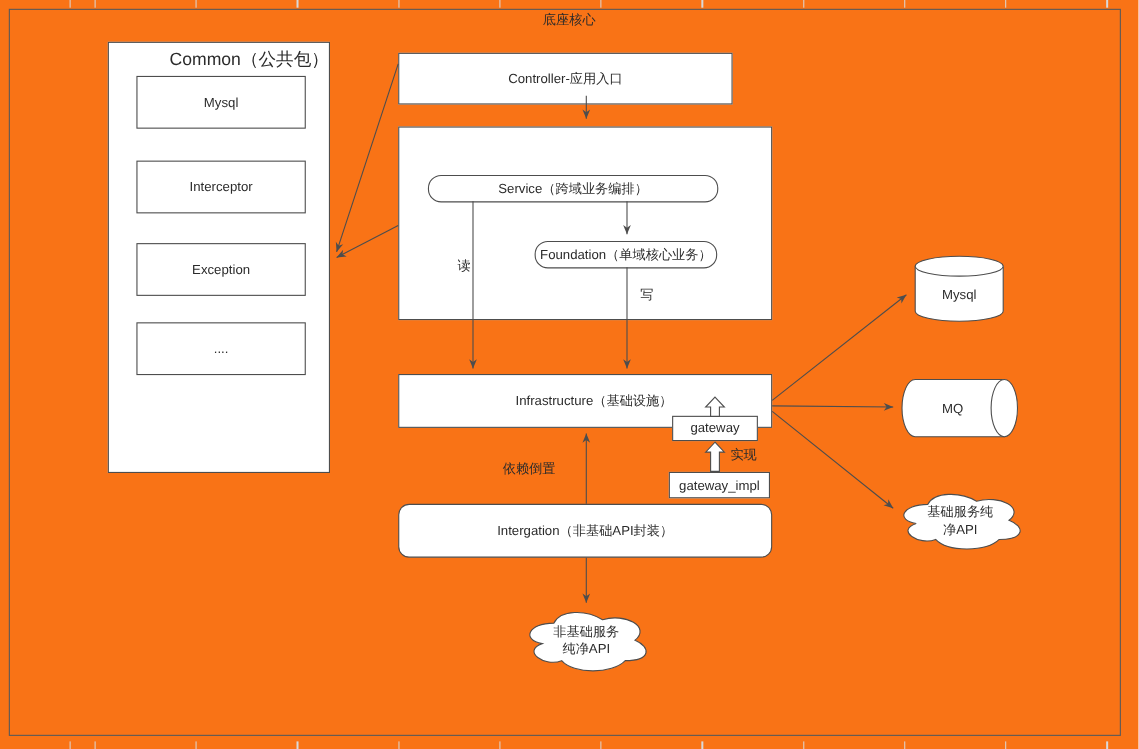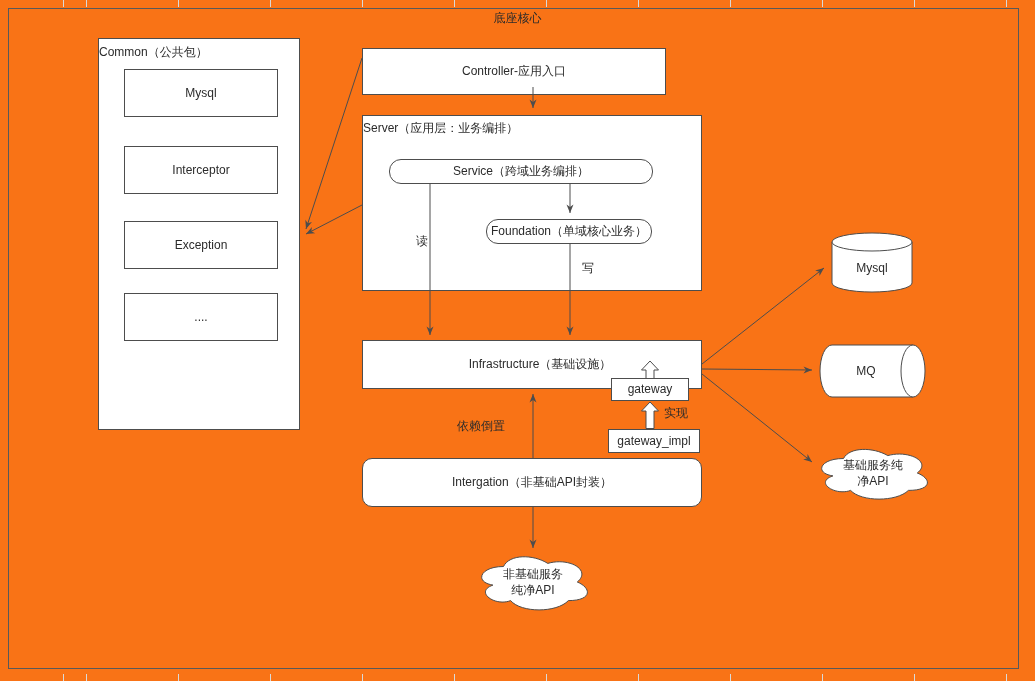--- a/index.html
+++ b/index.html
@@ -8,21 +8,21 @@
   .frame{position:absolute;left:8px;top:8px;width:1011px;height:661px;border:1px solid #595959;box-sizing:border-box;}
   .ticks{position:absolute;left:0;width:1035px;height:7px;
     background-image:repeating-linear-gradient(to right,#d9d9d9 0,#d9d9d9 1px,transparent 1px,transparent 92px);
     background-position-x:86px;}
   .ticks.top{top:0;}
   .ticks.bottom{top:674px;}
   .diagram-title{position:absolute;left:0;top:10px;width:1035px;text-align:center;font-size:12px;}
   .box{position:absolute;background:#fff;border:1px solid #4d4d4d;font-size:12px;color:#2b2b2b;
     display:flex;align-items:center;justify-content:center;text-align:center;box-sizing:border-box;line-height:1.25;}
   .container{display:block;}
-  .c-title{width:100%;text-align:left;margin-top:6px;font-size:12px;}
+  .c-title{width:100%;text-align:right;margin-top:6px;font-size:16px;}
   .rounded{border-radius:12px;}
   svg.overlay{position:absolute;left:0;top:0;pointer-events:none;}
   svg.overlay text{font-family:"Liberation Sans","DejaVu Sans",sans-serif;font-size:12px;fill:#2b2b2b;stroke:none;}
 </style>
 </head>
 <body>
 
 <div class="canvas">
   <div class="ticks top"></div>
   <div class="ticks bottom"></div>
@@ -33,21 +33,20 @@
     <div class="c-title">Common（公共包）</div>
     <div class="box" style="left:25px;top:30px;width:154px;height:48px;">Mysql</div>
     <div class="box" style="left:25px;top:182px;width:154px;height:48px;">Exception</div>
     <div class="box" style="left:25px;top:107px;width:154px;height:48px;">Interceptor</div>
     <div class="box" style="left:25px;top:254px;width:154px;height:48px;">....</div>
   </div>
 
   <div class="box" style="left:362px;top:48px;width:304px;height:47px;">Controller-应用入口</div>
 
   <div class="box container" style="left:362px;top:115px;width:340px;height:176px;">
-    <div class="c-title" style="margin-top:5px;">Server（应用层：业务编排）</div>
     <div class="box rounded" style="left:26px;top:43px;width:264px;height:25px;">Service（跨域业务编排）</div>
     <div class="box rounded" style="left:123px;top:103px;width:166px;height:25px;">Foundation（单域核心业务）</div>
   </div>
 
   <div class="box" style="left:362px;top:340px;width:340px;height:49px;padding-left:16px;">Infrastructure（基础设施）</div>
 
   <div class="box" style="left:611px;top:378px;width:78px;height:23px;">gateway</div>
   <div class="box" style="left:608px;top:429px;width:92px;height:24px;">gateway_impl</div>
 
   <div class="box" style="left:362px;top:458px;width:340px;height:49px;border-radius:10px;">Intergation（非基础API封装）</div>

